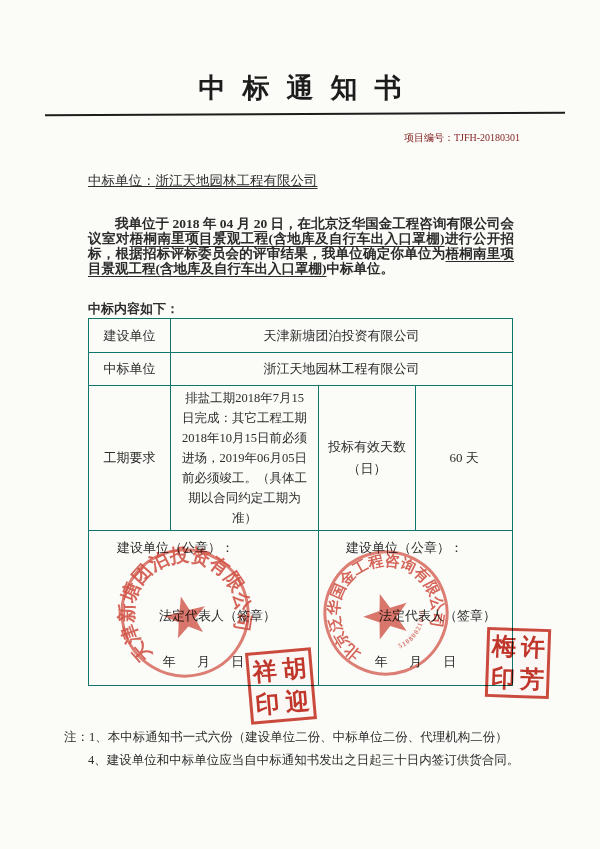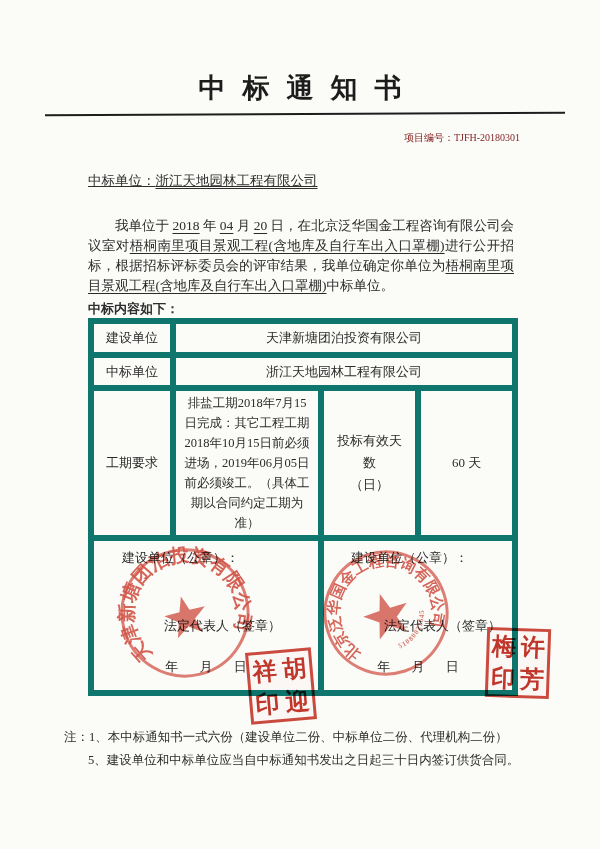--- a/index.html
+++ b/index.html
@@ -12,28 +12,28 @@
     position:absolute; top:70px; left:0; width:100%;
     text-align:center; font-size:27px; font-weight:bold; color:#1c1c1c;
     letter-spacing:17px; text-indent:17px;
   }
   .title-rule{position:absolute; top:113px; left:45px; width:520px; height:2px; background:#1d1d1d; transform:rotate(-0.25deg);}
   .project-no{position:absolute; top:131px; left:0; width:512px; text-align:right; font-size:10px; color:#7f1d1d;margin-left:8px;}
   .winner-line{position:absolute; top:172px; left:88px; font-size:13.5px;text-decoration:underline;}
   .u{text-decoration:underline; text-underline-offset:3px;}
   .body-par{
     position:absolute; top:216px; left:88px; width:426px;
-    font-size:13.5px; line-height:20px; text-align:justify; text-indent:2em; color:#2b2b2b;
+    font-size:13.5px; line-height:15px; text-align:justify; text-indent:2em; color:#2b2b2b;font-weight:bold;
   }
   .content-heading{position:absolute; top:300px; left:88px; font-size:13px; font-weight:bold;}
   table.main{
     position:absolute; top:318px; left:88px; width:424px;
     border-collapse:collapse; table-layout:fixed; font-size:13px; color:#2b2b2b;
   }
-  table.main td{border:6px solid #0f766e; text-align:center; vertical-align:middle; padding:2px 8px;}
+  table.main td{border:1px solid #0f766e; text-align:center; vertical-align:middle; padding:2px 8px;}
   td.lbl{white-space:pre-line;}
   .price-cell{display:flex; align-items:center; padding:0 4px;}
   .price-daxie{flex:1; text-align:center;}
   .price-num{white-space:nowrap; padding-right:2px;}
   td.duration{text-align:left; padding:5px 9px; font-size:12.5px; line-height:20px;}
   td.days-label{white-space:pre-line; line-height:22px;}
   td.stamp-cell{position:relative; padding:0;}
   .org-label{position:absolute; font-size:13px; top:8px;}
   .rep-label{position:absolute; font-size:13px; top:76px;}
   .date-label{position:absolute; bottom:14px; left:0; width:100%; text-align:center; font-size:13px; word-spacing:18px;}
@@ -143,15 +143,15 @@
   </div>
 
   <div class="seal-square agency-seal">
     <div class="ch">梅</div>
     <div class="ch">许</div>
     <div class="ch">印</div>
     <div class="ch">芳</div>
   </div>
 
   <div class="note note1">注：1、本中标通知书一式六份（建设单位二份、中标单位二份、代理机构二份）</div>
-  <div class="note note2">5、建设单位和中标单位应当自中标通知书发出之日起三十日内签订供货合同。</div>
+  <div class="note note2">4、建设单位和中标单位应当自中标通知书发出之日起三十日内签订供货合同。</div>
 
 </div>
 
 </body></html>

